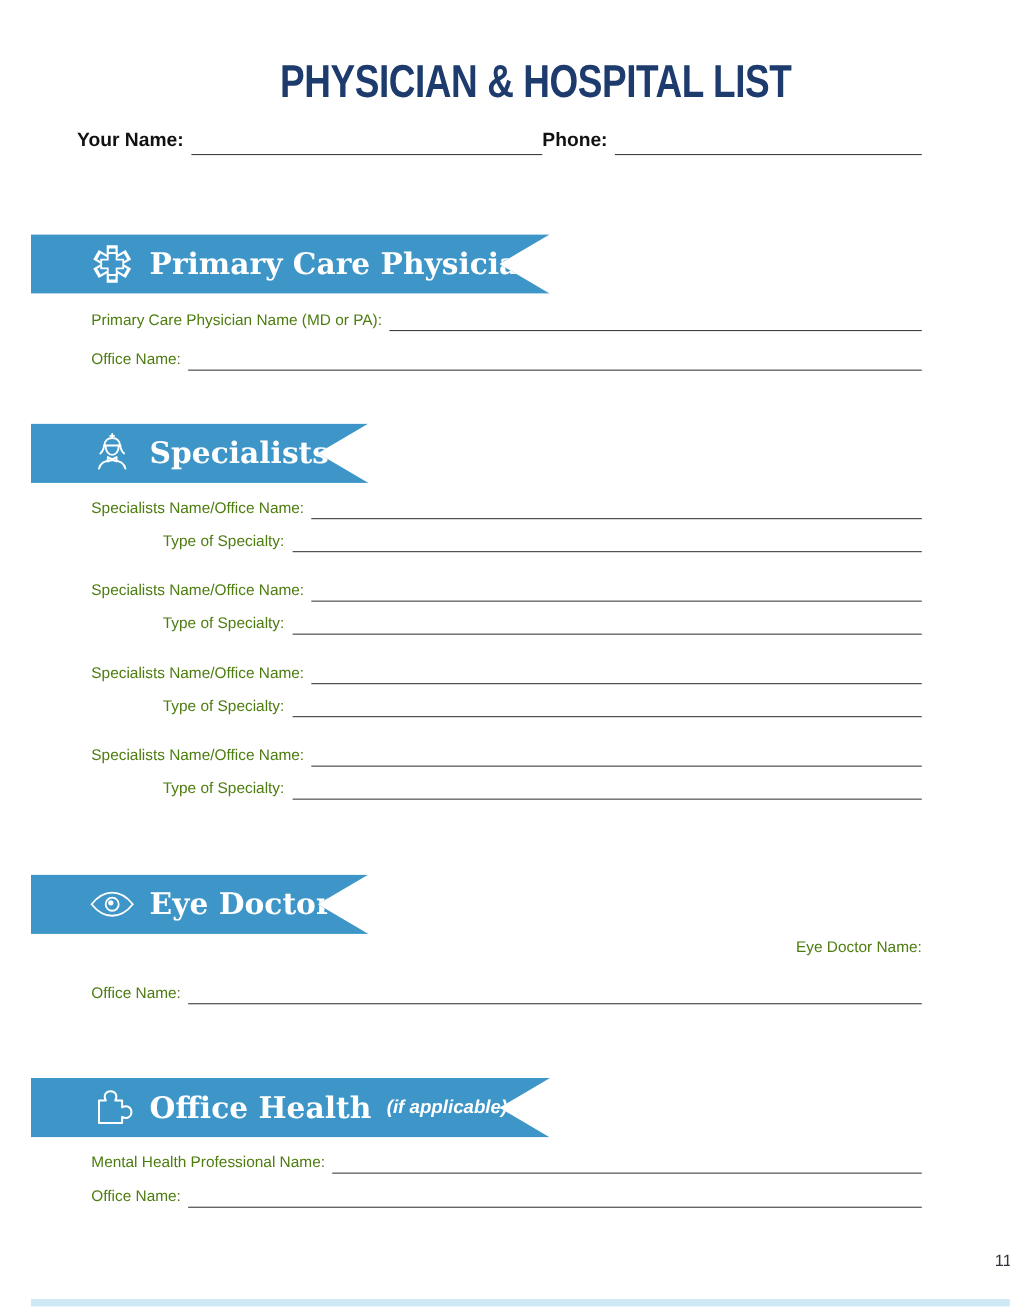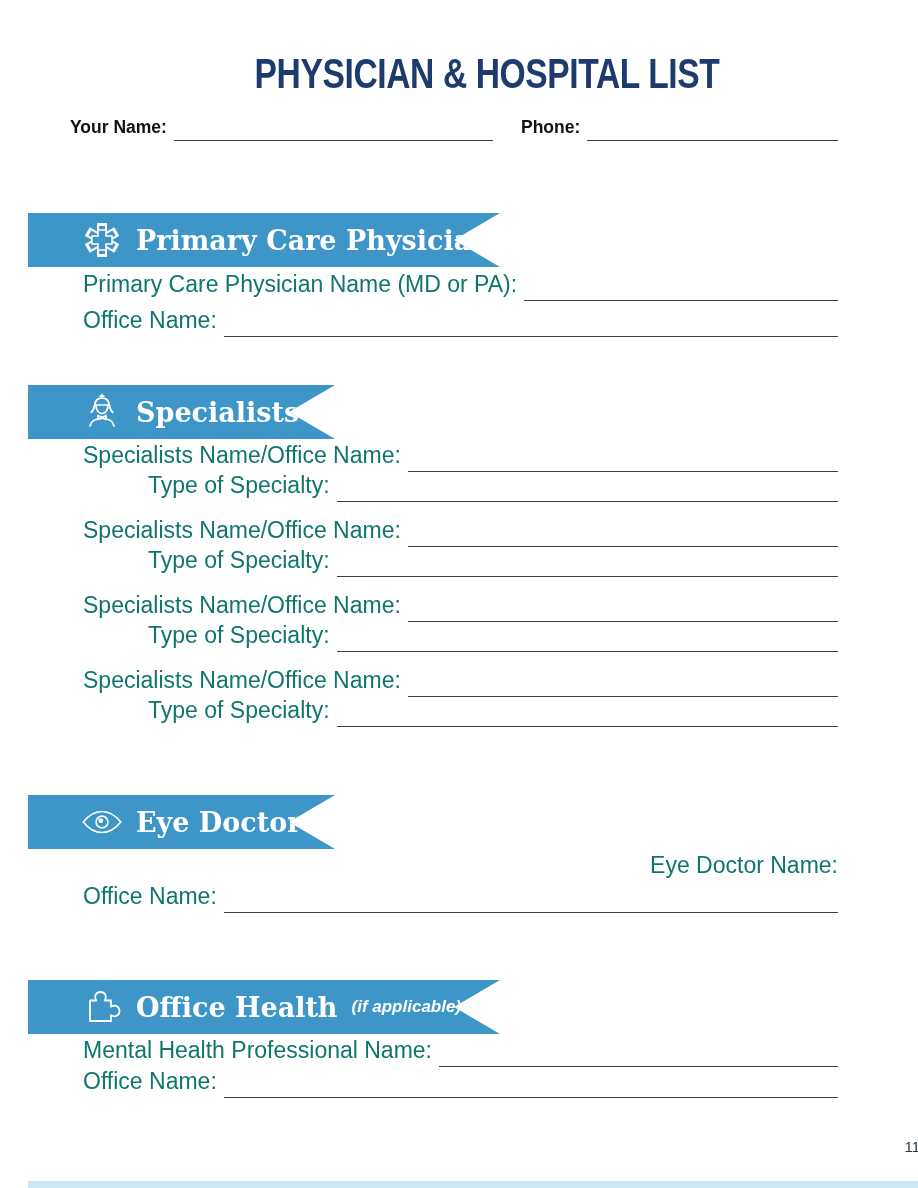--- a/index.html
+++ b/index.html
@@ -17,21 +17,21 @@
     position:absolute;top:50px;left:0;right:0;
     margin:0;text-align:center;
     font-size:42px;font-weight:900;letter-spacing:-0.5px;
     color:#1d3b6d;
     transform:scaleX(.8);transform-origin:50% 50%;
     white-space:nowrap;
   }
   
   .header-row{
     position:absolute;top:111px;left:42px;right:108px;
-    display:flex;gap:28px;height:30px;justify-content:center;
+    display:flex;height:30px;justify-content:center;
   }
   .hfield{display:flex;align-items:flex-end;}
   .hfield.name{flex:0 0 423px;}
   .hfield.phone{flex:1;}
   .hlabel{
     font-weight:bold;font-size:17.5px;color:#111;
     padding-bottom:3px;white-space:nowrap;
   }
   
   .wline{
@@ -59,21 +59,21 @@
   }
   .w-wide{width:472px;}
   .w-narrow{width:307px;}
   
   .frow{
     position:absolute;left:55px;right:108px;height:30px;
     display:flex;align-items:flex-end;
   }
   .frow.indent{left:120px;}
   .flabel{
-    font-size:23px;color:#0f766e;
+    font-size:14px;color:#4d7c0f;
     padding-bottom:3px;white-space:nowrap;
   }
   
   .page-num{
     position:absolute;top:1138px;right:26px;
     font-size:15px;font-weight:normal;color:#2f353b;
   }
   .bottom-strip{
     position:absolute;left:0;right:0;bottom:0;height:7px;
     background:#cfe8f5;

